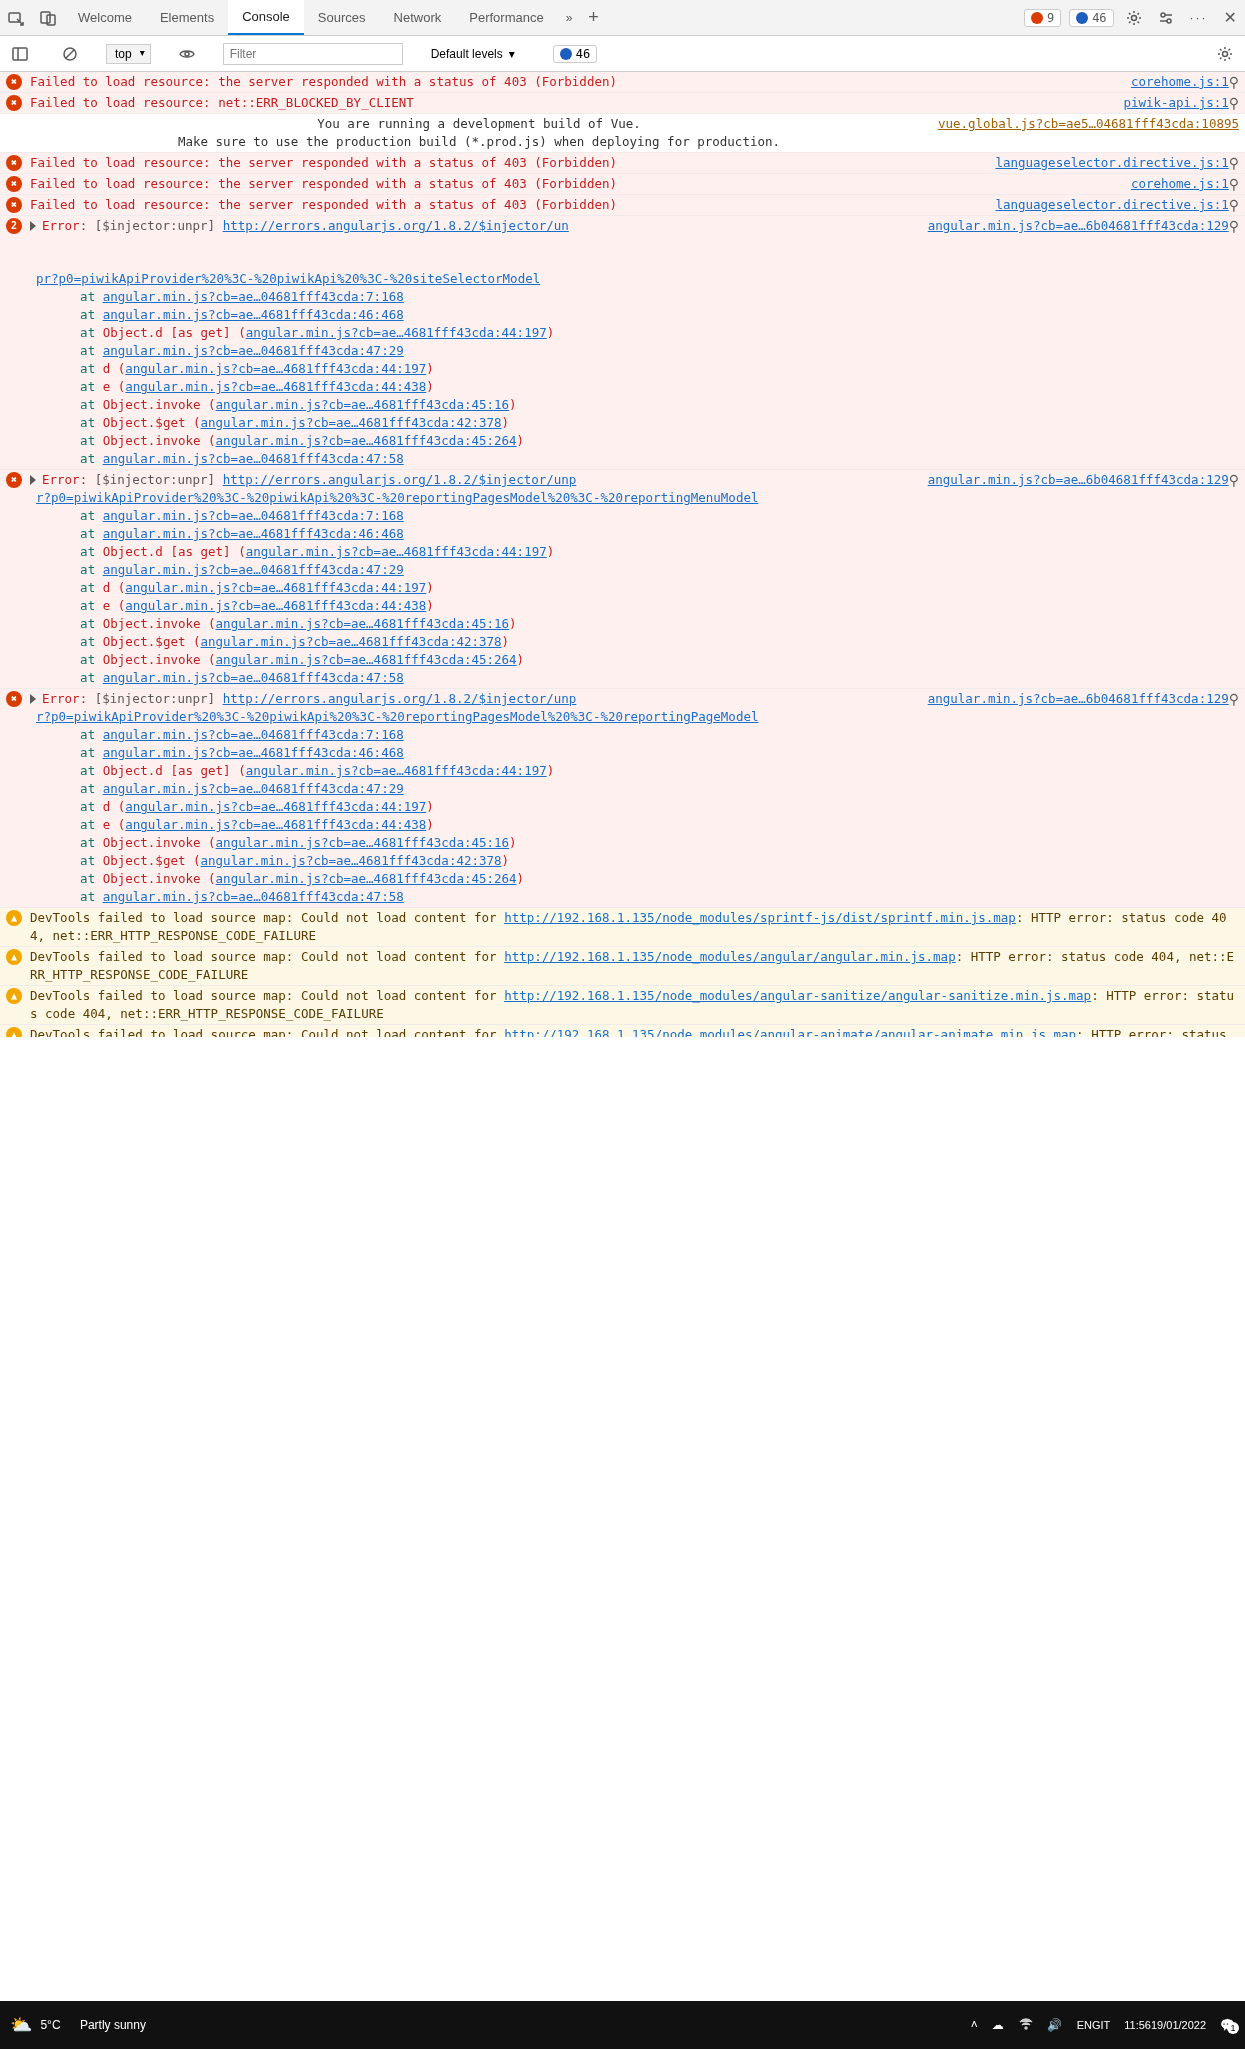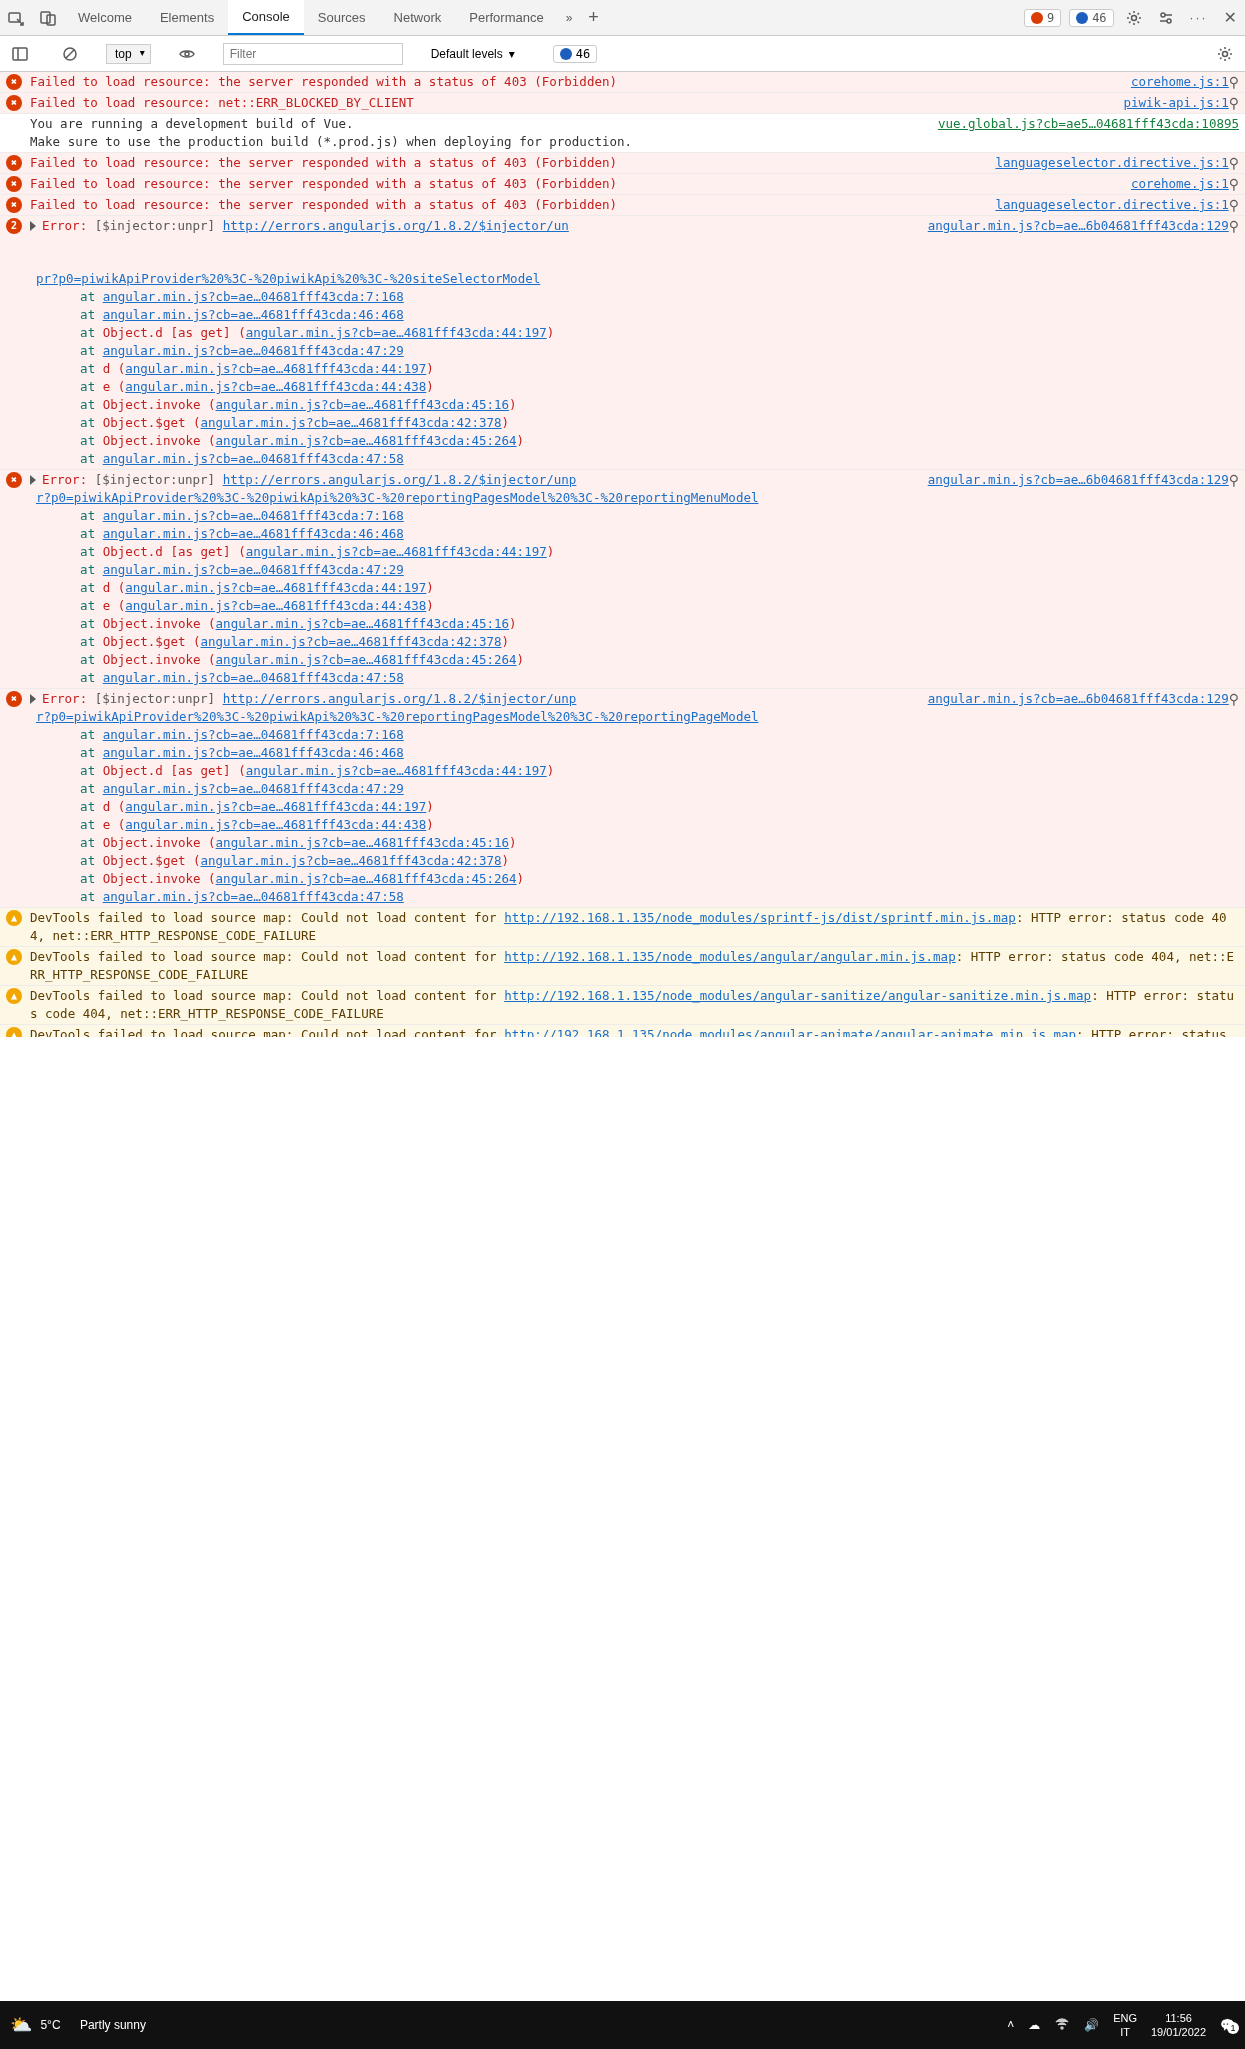--- a/index.html
+++ b/index.html
@@ -21,41 +21,41 @@
   .dropdown { background:#f3f3f3; border:1px solid #ccc; padding:2px 18px 2px 8px; position:relative; font-size:12px;}
   .dropdown::after { content:"▾"; position:absolute; right:5px; font-size:10px; }
   .filter { width:180px; border:1px solid #ccc; padding:3px 6px; font-size:12px; }
   .levels { margin-left:6px; display:flex; align-items:center; font-size:12px;}
   .levels::after { content:" ▾"; margin-left:6px; }
 
   .console { flex:1; overflow:auto; font-family:Consolas,monospace; font-size:12.5px; line-height:18px; }
   .row { display:flex; padding:1px 6px 1px 6px; border-bottom:1px solid #f0ebeb; align-items:flex-start; }
   .row.error { background:#fdf0ef; color:#c41e1e; }
   .row.warn  { background:#fdf8e5; color:#5c3c00; }
-  .row.info  { background:#fff; color:#333; }
+  .row.info  { background:#fff; color:#333;text-align:center; }
   .ico { width:16px; height:16px; margin-right:8px; flex:none; border-radius:50%; text-align:center; font-size:10px; line-height:16px; color:#fff; margin-top:1px; }
   .ico.err { background:#da3b01; }
   .ico.wrn { background:#f2a600; }
   .ico.cnt { background:#da3b01; font-weight:bold;}
   .tri { display:inline-block; width:0;height:0;border-top:5px solid transparent;border-bottom:5px solid transparent;border-left:6px solid #5a5a5a; margin:4px 6px 0 0; flex:none;}
   .msg { flex:1; word-break:break-all; }
   .srcwrap { margin-left:auto; display:flex; align-items:center; padding-left:10px; white-space:nowrap;}
   .src { color:#1a6fc9; text-decoration:underline; }
   a.plain, .msg a { color:#1a6fc9; text-decoration:underline; }
   .bracketed { color:#5a5a5a; }
   .stack { padding-left:44px; }
   .stack .at { color:#0f766e; }
   .mag { color:#5a5a5a; font-size:14px; }
   .row.info .msg { color:#333; }
-  .row.info .src { color:#15803d; }
+  .row.info .src { color:#a16207; }
 
   .taskbar { height:48px; background:#111; color:#fff; display:flex; align-items:center; font-size:12px; padding:0 10px; }
   .taskbar .left, .taskbar .right { display:flex; align-items:center; gap:14px; }
   .taskbar .mid { flex:1; }
-  .taskbar .tray { display:flex; flex-direction:column; align-items:center; font-size:11px; line-height:14px; }
+  .taskbar .tray { display:flex; flex-direction:row; align-items:center; font-size:11px; line-height:14px; }
   .taskbar svg { fill:#ccc; stroke:#ccc; }
 
   .svgicon { width:16px; height:16px; }
   .tabbar .svgicon, .toolbar .svgicon { stroke:#5a5a5a; fill:none; stroke-width:1.5;}
 </style>
 </head>
 <body>
 
 <div class="tabbar">
   <div class="ic">

